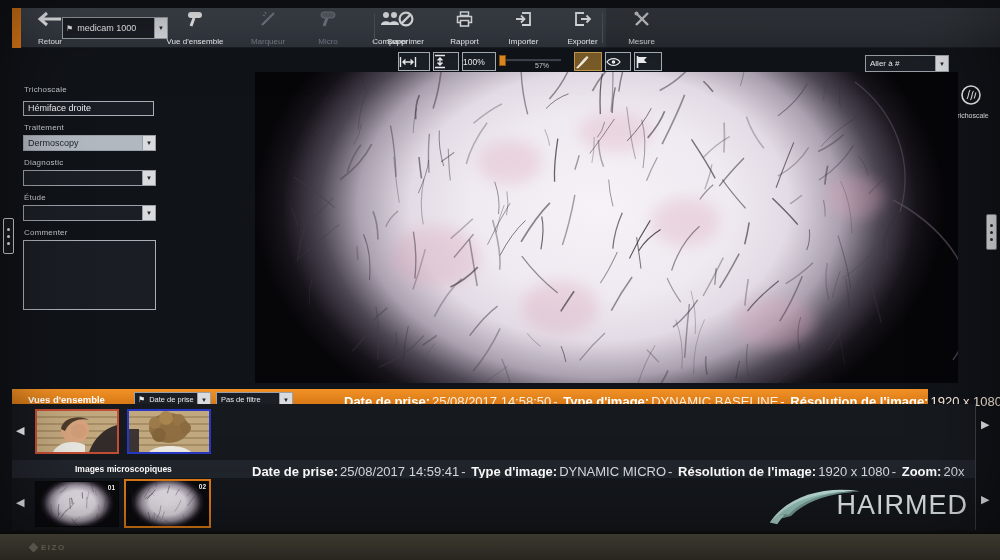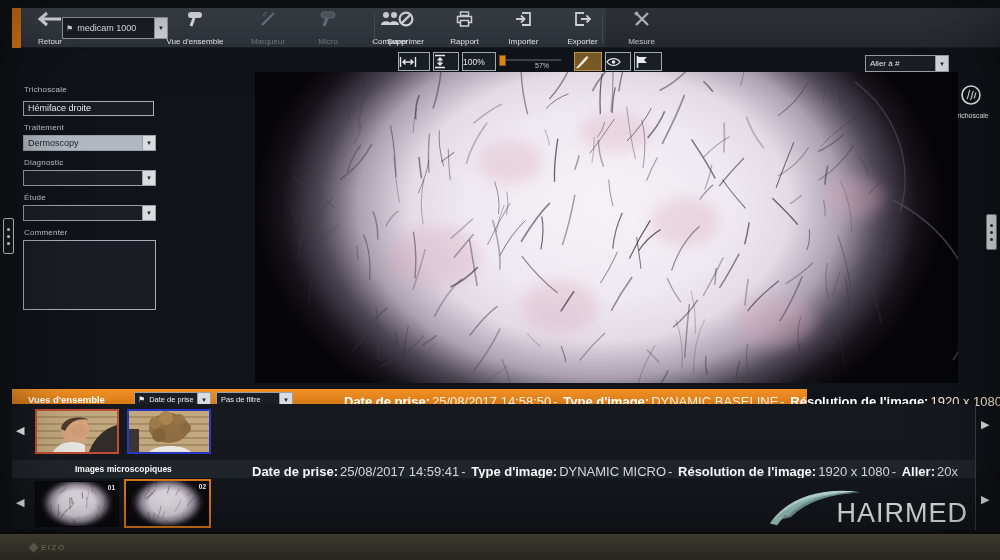--- a/index.html
+++ b/index.html
@@ -73,21 +73,21 @@
   .trichoscale { left:943px; top:84px; width:56px; text-align:center; color:#e8eaec; cursor:pointer; }
   .trichoscale .t-label { font-size:7px; margin-top:2px; }
 
   
   .micro-view { position:absolute; left:255px; top:72px; width:703px; height:311px; background:#030304; overflow:hidden; cursor:grab; }
   .vignette { position:absolute; inset:0;
     background:radial-gradient(ellipse 345px 245px at 49% 43%, #f6f2f7 0%, #efe9f1 38%, #e3dbe5 55%, #aaa0af 70%, #4e4754 81%, #16131a 92%, #060507 100%); }
   #hair-layer { position:absolute; inset:0; }
 
   
-  .ov-bar { position:absolute; left:12px; top:389px; width:795px; height:21px;
+  .ov-bar { position:absolute; left:12px; top:389px; width:916px; height:21px;
     background:linear-gradient(#f19126,#cf7010); color:#fff;padding-left:48px; }
   .bar-title { position:absolute; top:5px; font-size:9.5px; font-weight:bold; white-space:nowrap; }
   .ov-bar .bar-title { left:16px; }
   .ov-dd { position:absolute; top:3px; width:77px; height:15px; }
   .ov-dd .dd-text { font-size:7.5px; }
   .info { position:absolute; top:5px; font-size:13px; white-space:nowrap;margin-left:44px; }
   .info .lbl { font-weight:bold; color:#ffffff; }
   .ov-bar .info .val { color:#ffeedd; }
   .mi-bar .info .val { color:#d9dde2; }
   .info span { margin-right:2px; }
@@ -105,21 +105,21 @@
   .mi-bar .info { top:4px; }
   .mi-thumbs { position:absolute; left:12px; top:478px; width:963px; height:52px; background:#14171c; }
   .micro-thumb { background:radial-gradient(ellipse 37px 26px at 50% 48%, #efeaf0 0%, #e5dee7 48%, #9c94a1 70%, #241f28 90%, #0b0a0d 100%); }
   .t-m1 { left:23px; top:3px; width:84px; height:46px; border:1px solid #07080a; }
   .t-m2 { left:112px; top:1px; width:87px; height:49px; border:2px solid #df7b17; }
   .thumb-num { position:absolute; top:2px; right:3px; font-size:6.5px; font-weight:bold; color:#fff;
     text-shadow:0 0 2px #000; }
   .col-div { position:absolute; left:975px; top:404px; width:1px; height:126px; background:#3b4046; }
 
   
-  .hairmed { position:absolute; left:768px; top:481px; width:200px; height:48px; display:flex; align-items:flex-end; z-index:4; }
+  .hairmed { position:absolute; left:768px; top:481px; width:200px; height:48px; display:flex; align-items:center; z-index:4; }
   .hm-text { font-size:27px; font-weight:300; color:#e6ecec; letter-spacing:1px; margin-left:-28px; }
 
   
   .bezel { position:absolute; left:0; top:532px; width:1000px; height:28px;
     background:linear-gradient(#3c392f,#282620); border-top:2px solid #0a0a0b; z-index:55; }
   .eizo { position:absolute; left:30px; top:9px; display:flex; align-items:center; gap:4px; }
   .eizo-diamond { width:7px; height:7px; background:#565348; transform:rotate(45deg); }
   .eizo-text { font-size:8px; font-weight:bold; color:#5d594c; letter-spacing:1.5px; }
 
   svg.icon { overflow:visible; }
@@ -576,21 +576,21 @@
         </svg>
       </div>
     </div>
 
     <div class="mi-bar">
       <div class="bar-title">Images microscopiques</div>
       <div class="info" style="left:196px">
         <span class="lbl">Date de prise:</span><span class="val">25/08/2017 14:59:41</span><span class="val">-</span>
         <span class="lbl">Type d'image:</span><span class="val">DYNAMIC MICRO</span><span class="val">-</span>
         <span class="lbl">Résolution de l'image:</span><span class="val">1920 x 1080</span><span class="val">-</span>
-        <span class="lbl">Aller:</span><span class="val">20x</span>
+        <span class="lbl">Zoom:</span><span class="val">20x</span>
       </div>
     </div>
 
     <div class="mi-thumbs">
       <div class="abs nav-arrow" style="left:4px; top:19px">◀</div>
       <div class="thumb micro-thumb t-m1">
         <svg id="thumb-hairs-1" width="82" height="44" viewBox="0 0 82 44">
             <path d="M22.9 22.1 Q21.6 29.0 22.5 33.4" stroke="#2f2a33" stroke-width="0.64" fill="none" opacity="0.67"></path>
             <path d="M63.6 28.6 Q62.8 25.5 62.3 23.0" stroke="#2f2a33" stroke-width="0.71" fill="none" opacity="0.28"></path>
             <path d="M50.6 26.4 Q51.0 20.5 50.9 14.9" stroke="#433c47" stroke-width="0.64" fill="none" opacity="0.52"></path>

